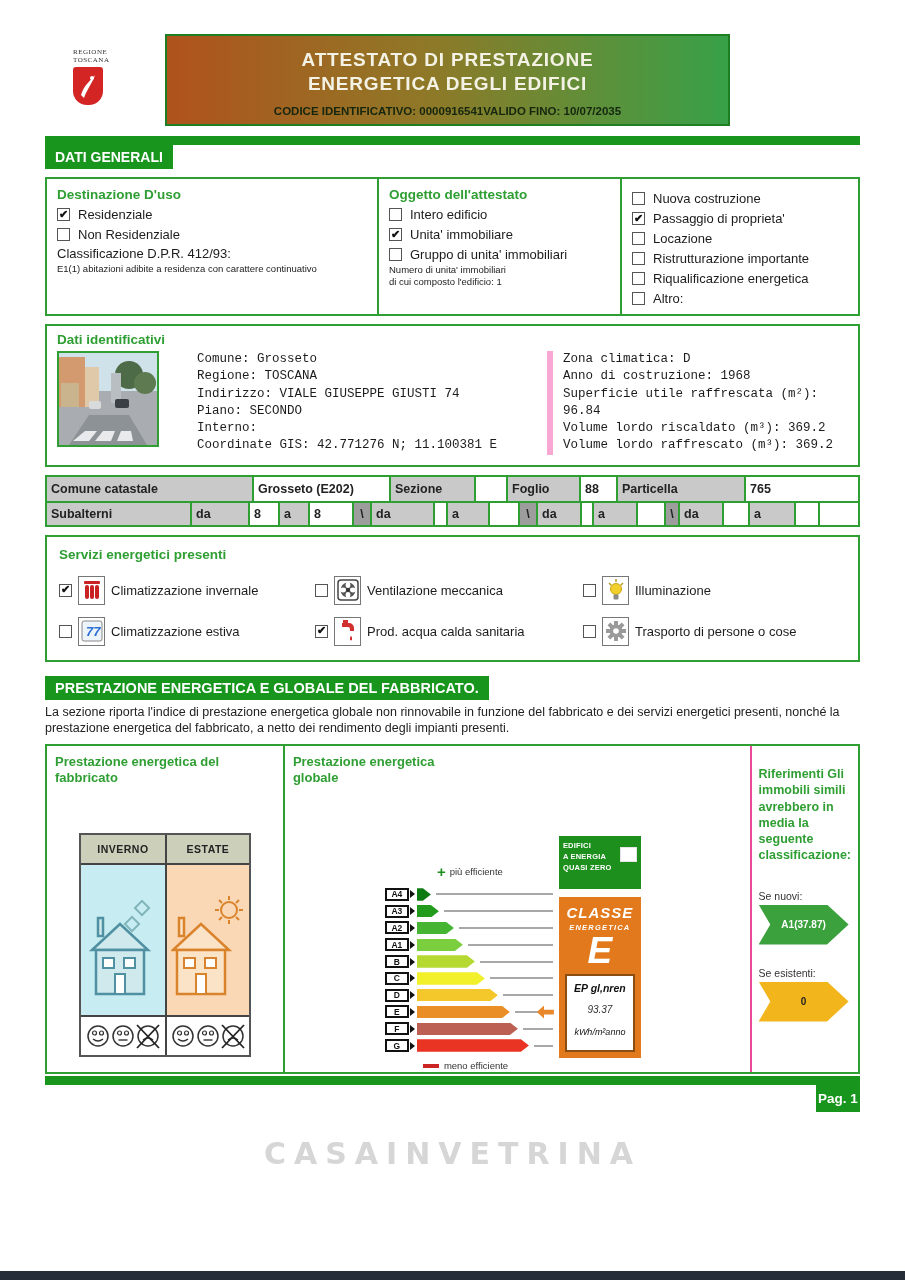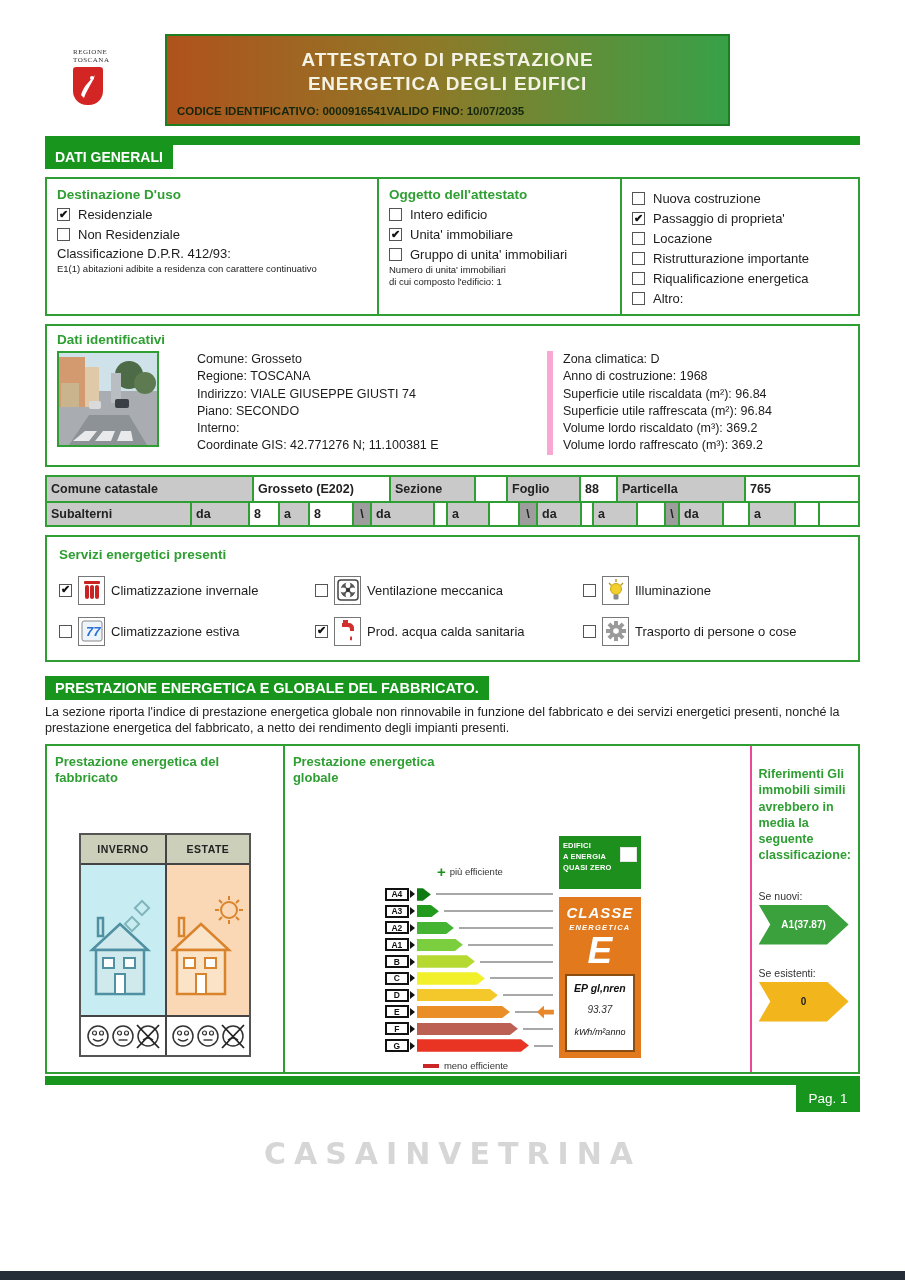--- a/index.html
+++ b/index.html
@@ -6,21 +6,21 @@
   body { background: #fff; font-family: "Liberation Sans", sans-serif; }
   .page { position: relative; width: 905px; height: 1280px; background: #fff; overflow: hidden; padding-top: 34px; }
 
   
   .header { display: flex; align-items: flex-start; margin: 0 45px 10px 45px; }
   .region-logo { width: 120px; padding-left: 28px; padding-top: 14px; }
   .region-text { font-family: "Liberation Serif", serif; font-size: 7px; line-height: 1.2; color: #333; letter-spacing: .5px; }
   .shield { width: 30px; height: 38px; background: #d42525; border-radius: 3px 3px 14px 14px; margin-top: 2px; display:flex; align-items:center; justify-content:center; }
   .banner { width: 565px; height: 92px; border: 2px solid #1e7e22; background: linear-gradient(90deg,#b0521c 0%, #8d7a28 48%, #37a148 100%); display:flex; flex-direction:column; justify-content:space-between; }
   .banner-title { text-align:center; color:#f4f2e4; font-weight:bold; font-size:19px; line-height:1.25; letter-spacing:.8px; margin-top:12px; }
-  .banner-row { display:flex; justify-content:flex-start; padding:0 10px 7px 10px; font-size:11.5px; font-weight:bold; color:#15260f; }
+  .banner-row { display:flex; justify-content:center; padding:0 10px 7px 10px; font-size:11.5px; font-weight:bold; color:#15260f; }
   .ape-logo { flex:1; display:flex; flex-direction:column; align-items:center; padding-top:18px; }
   .ape-letters { font-family:"Liberation Serif", serif; font-weight:bold; font-size:36px; line-height:1; }
   .ape-a{color:#cf2e2e}.ape-p{color:#e8a21c}.ape-e{color:#b9cc3a}
   .ape-suffix{font-size:9px;color:#9aa04a;font-weight:bold}
   .ape-bar{width:86px;height:4px;margin-top:2px;background:linear-gradient(90deg,#cf2e2e,#e8a21c,#b9cc3a);}
   .ape-underline{width:86px;height:2px;background:#444;margin-top:1px;}
 
   
   .green-rule { height:9px; background:#17951c; margin:0 45px; }
   .section-tag { display:inline-block; margin-left:45px; background:#17951c; color:#fff; font-weight:bold; font-size:14px; padding:4px 10px; }
@@ -36,21 +36,21 @@
   .box-generali { display:flex; padding:0; }
   .bg-col { padding:8px 10px; }
   .bg-col1 { width:330px; }
   .bg-col2 { width:243px; border-left:2px solid #2f9e33; }
   .bg-col3 { flex:1; border-left:2px solid #2f9e33; padding-top:12px; }
   .small-note { font-size:9.5px; color:#222; margin-top:2px; line-height:1.3; }
   .class-label { font-size:13px; color:#1c1c1c; margin-top:4px; }
 
   
   .box-ident { padding:6px 10px 10px 10px; }
-  .ident-body { display:flex; margin-top:4px; }
+  .ident-body { display:flex; margin-top:4px;font-family:Liberation Mono, monospace; }
   .photo { width:102px; height:96px; border:2px solid #2f9e33; flex:none; }
   .ident-col { font-size:12.5px; color:#1c1c1c; line-height:1.38; }
   .ident-col1 { margin-left:38px; width:350px; }
   .ident-col2 { border-left:6px solid #f9a8d4; padding-left:10px; flex:1; }
 
   
   .catasto { margin:8px 45px 0 45px; width:815px; border:2px solid #2f9e33; }
   .cat-row { display:flex; height:24px; }
   .cat-row + .cat-row { border-top:2px solid #2f9e33; }
   .cat-cell { border-left:2px solid #2f9e33; display:flex; align-items:center; padding-left:4px; font-size:12.5px; font-weight:600; color:#222; overflow:hidden; white-space:nowrap; }
@@ -118,21 +118,21 @@
   .rif-title { color:#2f9e33; font-weight:bold; font-size:12.5px; line-height:1.3; }
   .rif-label { font-size:10.5px; color:#333; margin-top:26px; }
   .rif-label2 { font-size:10.5px; color:#333; margin-top:22px; }
   .chev { width:90px; height:40px; margin-top:3px; display:flex; align-items:center; justify-content:center; font-size:10px; font-weight:bold; clip-path:polygon(0 0, 76% 0, 100% 50%, 76% 100%, 0 100%, 13% 50%); }
   .chev-nuovi { background:#3aa13c; color:#fff; }
   .chev-esist { background:#f2b51c; color:#222; }
 
   
   .bottom-bar { height:9px; background:#17951c; margin:0 45px; }
   .pag-row { margin:0 45px; display:flex; justify-content:flex-end; }
-  .pag-box { width:64px; height:27px; background:#17951c; color:#fff; font-weight:normal; font-size:13.5px; display:flex; align-items:center; justify-content:center; }
+  .pag-box { width:44px; height:27px; background:#17951c; color:#fff; font-weight:bold; font-size:13.5px; display:flex; align-items:center; justify-content:center; }
   .watermark { margin-top:24px; text-align:center; font-family:"DejaVu Sans", sans-serif; font-weight:bold; font-size:30px; letter-spacing:8px; color:#d6d6d6; }
   .dark-strip { position:absolute; left:0; right:0; bottom:0; height:9px; background:#252d39; }
 </style>
 </head>
 <body>
 
 <div class="page">
 
   
   <div class="header">
@@ -253,21 +253,20 @@
         <div>Comune: Grosseto</div>
         <div>Regione: TOSCANA</div>
         <div>Indirizzo: VIALE GIUSEPPE GIUSTI 74</div>
         <div>Piano: SECONDO</div>
         <div>Interno:</div>
         <div>Coordinate GIS: 42.771276 N; 11.100381 E</div>
       </div>
       <div class="ident-col ident-col2">
         <div>Zona climatica: D</div>
         <div>Anno di costruzione: 1968</div>
-        <div>Superficie utile riscaldata (m²): 96.84</div>
         <div>Superficie utile raffrescata (m²): 96.84</div>
         <div>Volume lordo riscaldato (m³): 369.2</div>
         <div>Volume lordo raffrescato (m³): 369.2</div>
       </div>
     </div>
   </div>
 
   
   <div class="catasto">
     <div class="cat-row">

